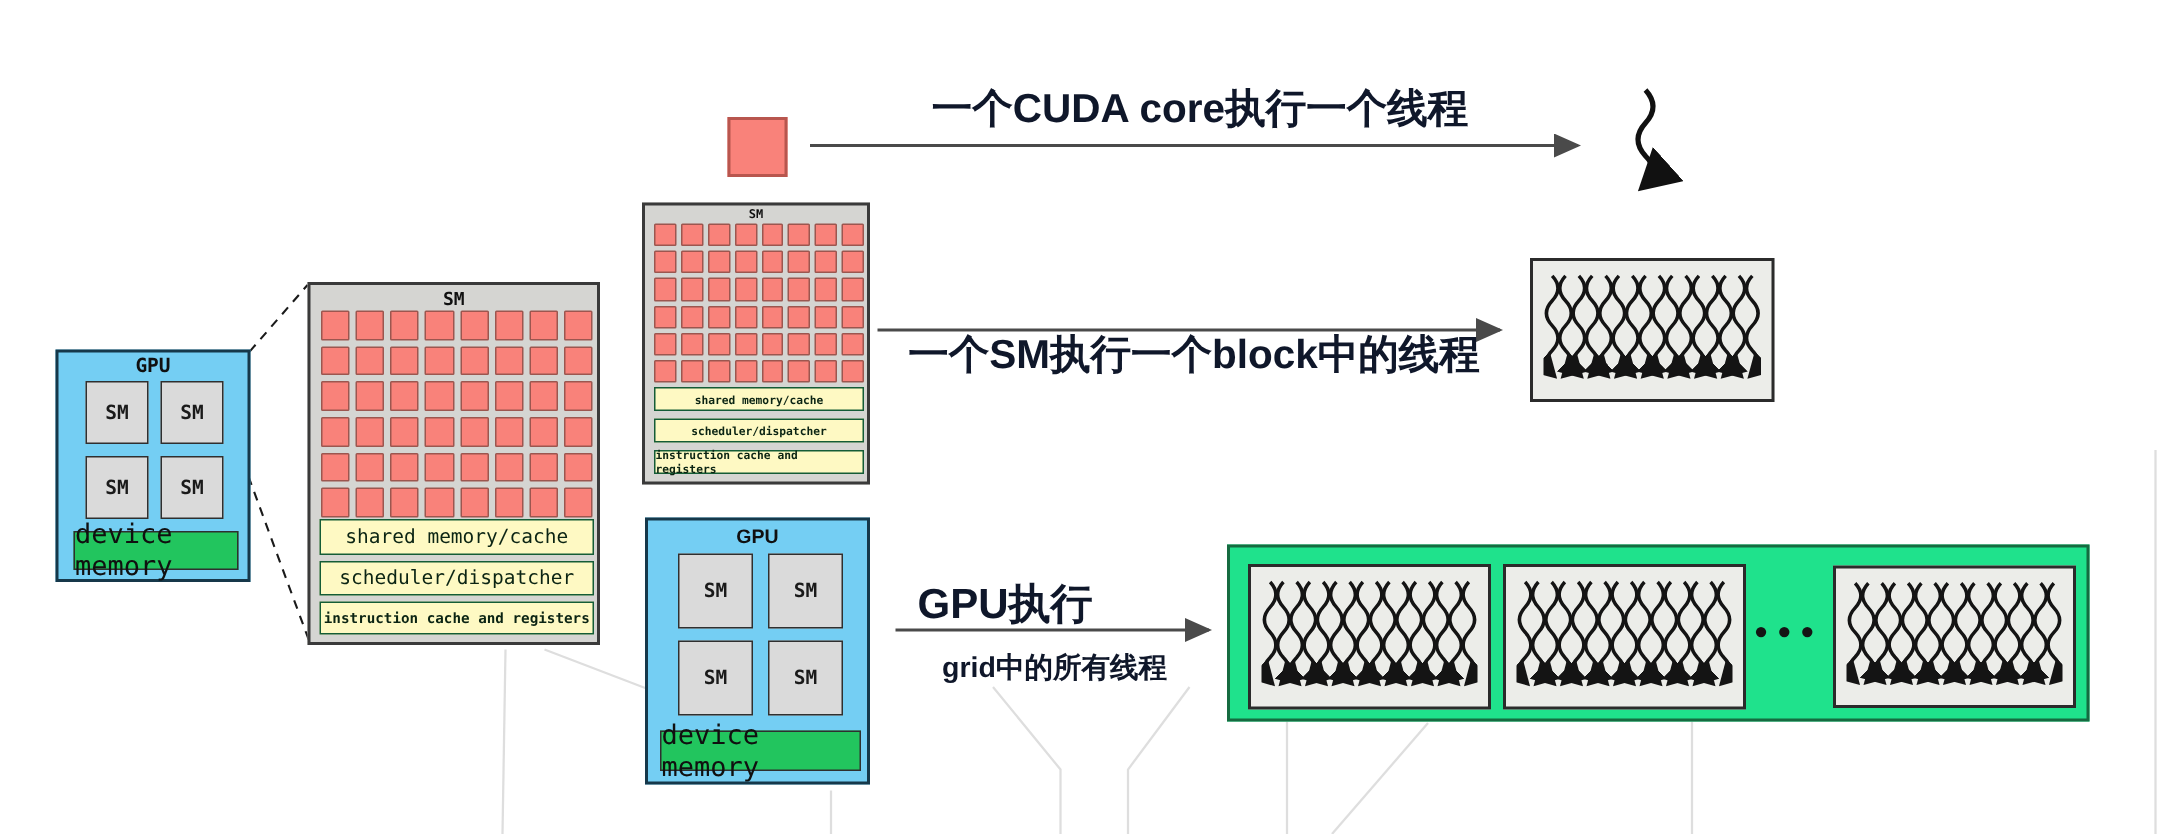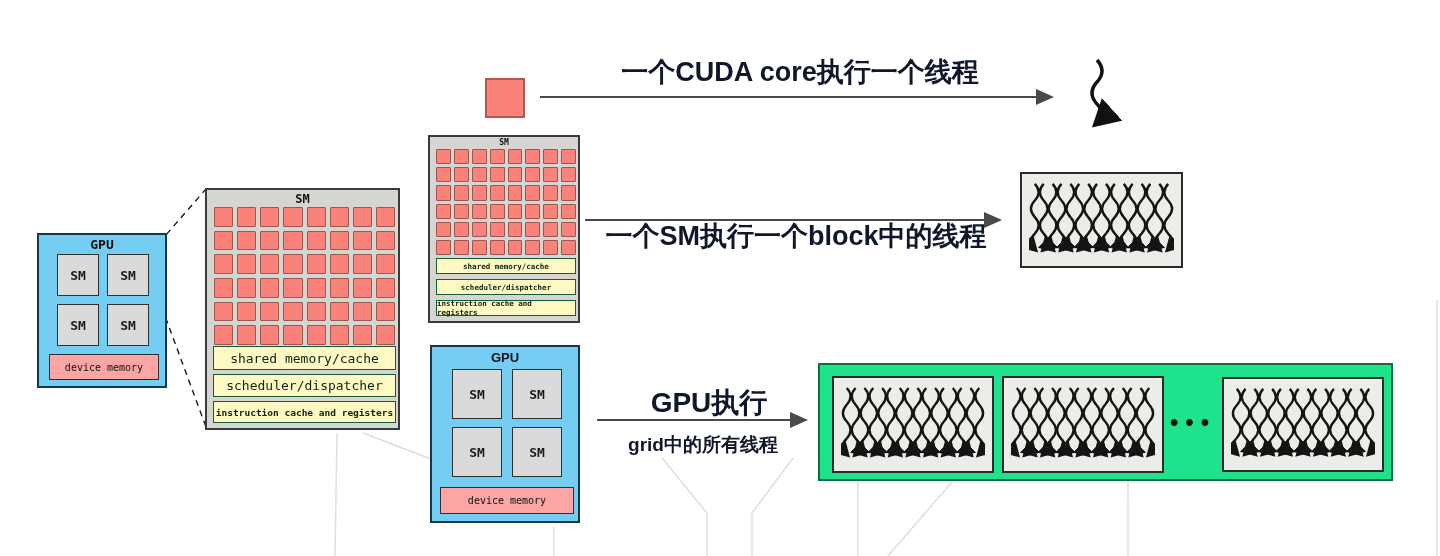--- a/index.html
+++ b/index.html
@@ -10,22 +10,22 @@
   .abs{position:absolute;}
   .mono{font-family:"DejaVu Sans Mono","Liberation Mono",monospace;}
   
   #overlay{position:absolute;left:0;top:0;width:1440px;height:556px;z-index:0;}
   
   .gpu-box{background:#74cef3;border:2px solid #16384a;box-sizing:border-box;z-index:1;}
   .gpu-title{position:absolute;top:2px;left:0;width:100%;text-align:center;
     font-size:13px;font-weight:700;color:#101010;}
   .sm-square{position:absolute;background:#dadada;border:1.5px solid #2f2f2f;box-sizing:border-box;
     display:flex;align-items:center;justify-content:center;font-size:13px;font-weight:600;color:#1a1a1a;}
-  .mem-bar{position:absolute;background:#fca5a5;border:1.5px solid #2f2f2f;box-sizing:border-box;
-    display:flex;align-items:center;justify-content:center;font-size:10px;color:#101010;}
+  .mem-bar{position:absolute;background:#22c55e;border:1.5px solid #2f2f2f;box-sizing:border-box;
+    display:flex;align-items:center;justify-content:center;font-size:18px;color:#101010;}
   
   .smdet-box{background:#d5d5d2;border:2px solid #3a3a3a;box-sizing:border-box;z-index:1;}
   .smdet-title{position:absolute;left:0;width:100%;text-align:center;color:#101010;font-weight:700;}
   .cores{position:absolute;display:grid;}
   .core{background:#f9827a;border:1.5px solid #9c564f;box-sizing:border-box;border-radius:1px;}
   .green-bar{position:absolute;background:#fef9c3;border:1.5px solid #145c36;box-sizing:border-box;
     display:flex;align-items:center;justify-content:center;color:#0b2413;}
   
   .core-single{background:#f9827a;border:2px solid #b8564e;box-sizing:border-box;z-index:1;}
   
@@ -238,21 +238,21 @@
 
 <div class="abs gpu-box" style="left:430px;top:345px;width:150px;height:178px;">
   <div class="gpu-title" style="top:3px;">GPU</div>
   <div class="sm-square mono" style="left:20px;top:22px;width:50px;height:50px;">SM</div>
   <div class="sm-square mono" style="left:80px;top:22px;width:50px;height:50px;">SM</div>
   <div class="sm-square mono" style="left:20px;top:80px;width:50px;height:50px;">SM</div>
   <div class="sm-square mono" style="left:80px;top:80px;width:50px;height:50px;">SM</div>
   <div class="mem-bar mono" style="left:8px;top:140px;width:134px;height:27px;">device memory</div>
 </div>
 
-<div class="caption" style="left:709px;top:403px;font-size:28px;">GPU执行</div>
+<div class="caption" style="left:670px;top:403px;font-size:28px;">GPU执行</div>
 <div class="caption" style="left:703px;top:445px;font-size:19px;">grid中的所有线程</div>
 
 <div class="abs green-grid" style="left:818px;top:363px;width:575px;height:118px;">
   <div class="abs block-box" style="left:12px;top:11px;width:162px;height:97px;">
     <div style="width:100%;height:100%;">
         <svg viewBox="0 0 150 82" preserveAspectRatio="none" xmlns="http://www.w3.org/2000/svg">
           <defs>
             <marker id="th2" markerWidth="8" markerHeight="8" refX="5" refY="4" orient="auto">
               <path d="M0,0 L7,4 L0,8 Z" fill="#141414"></path>
             </marker>

